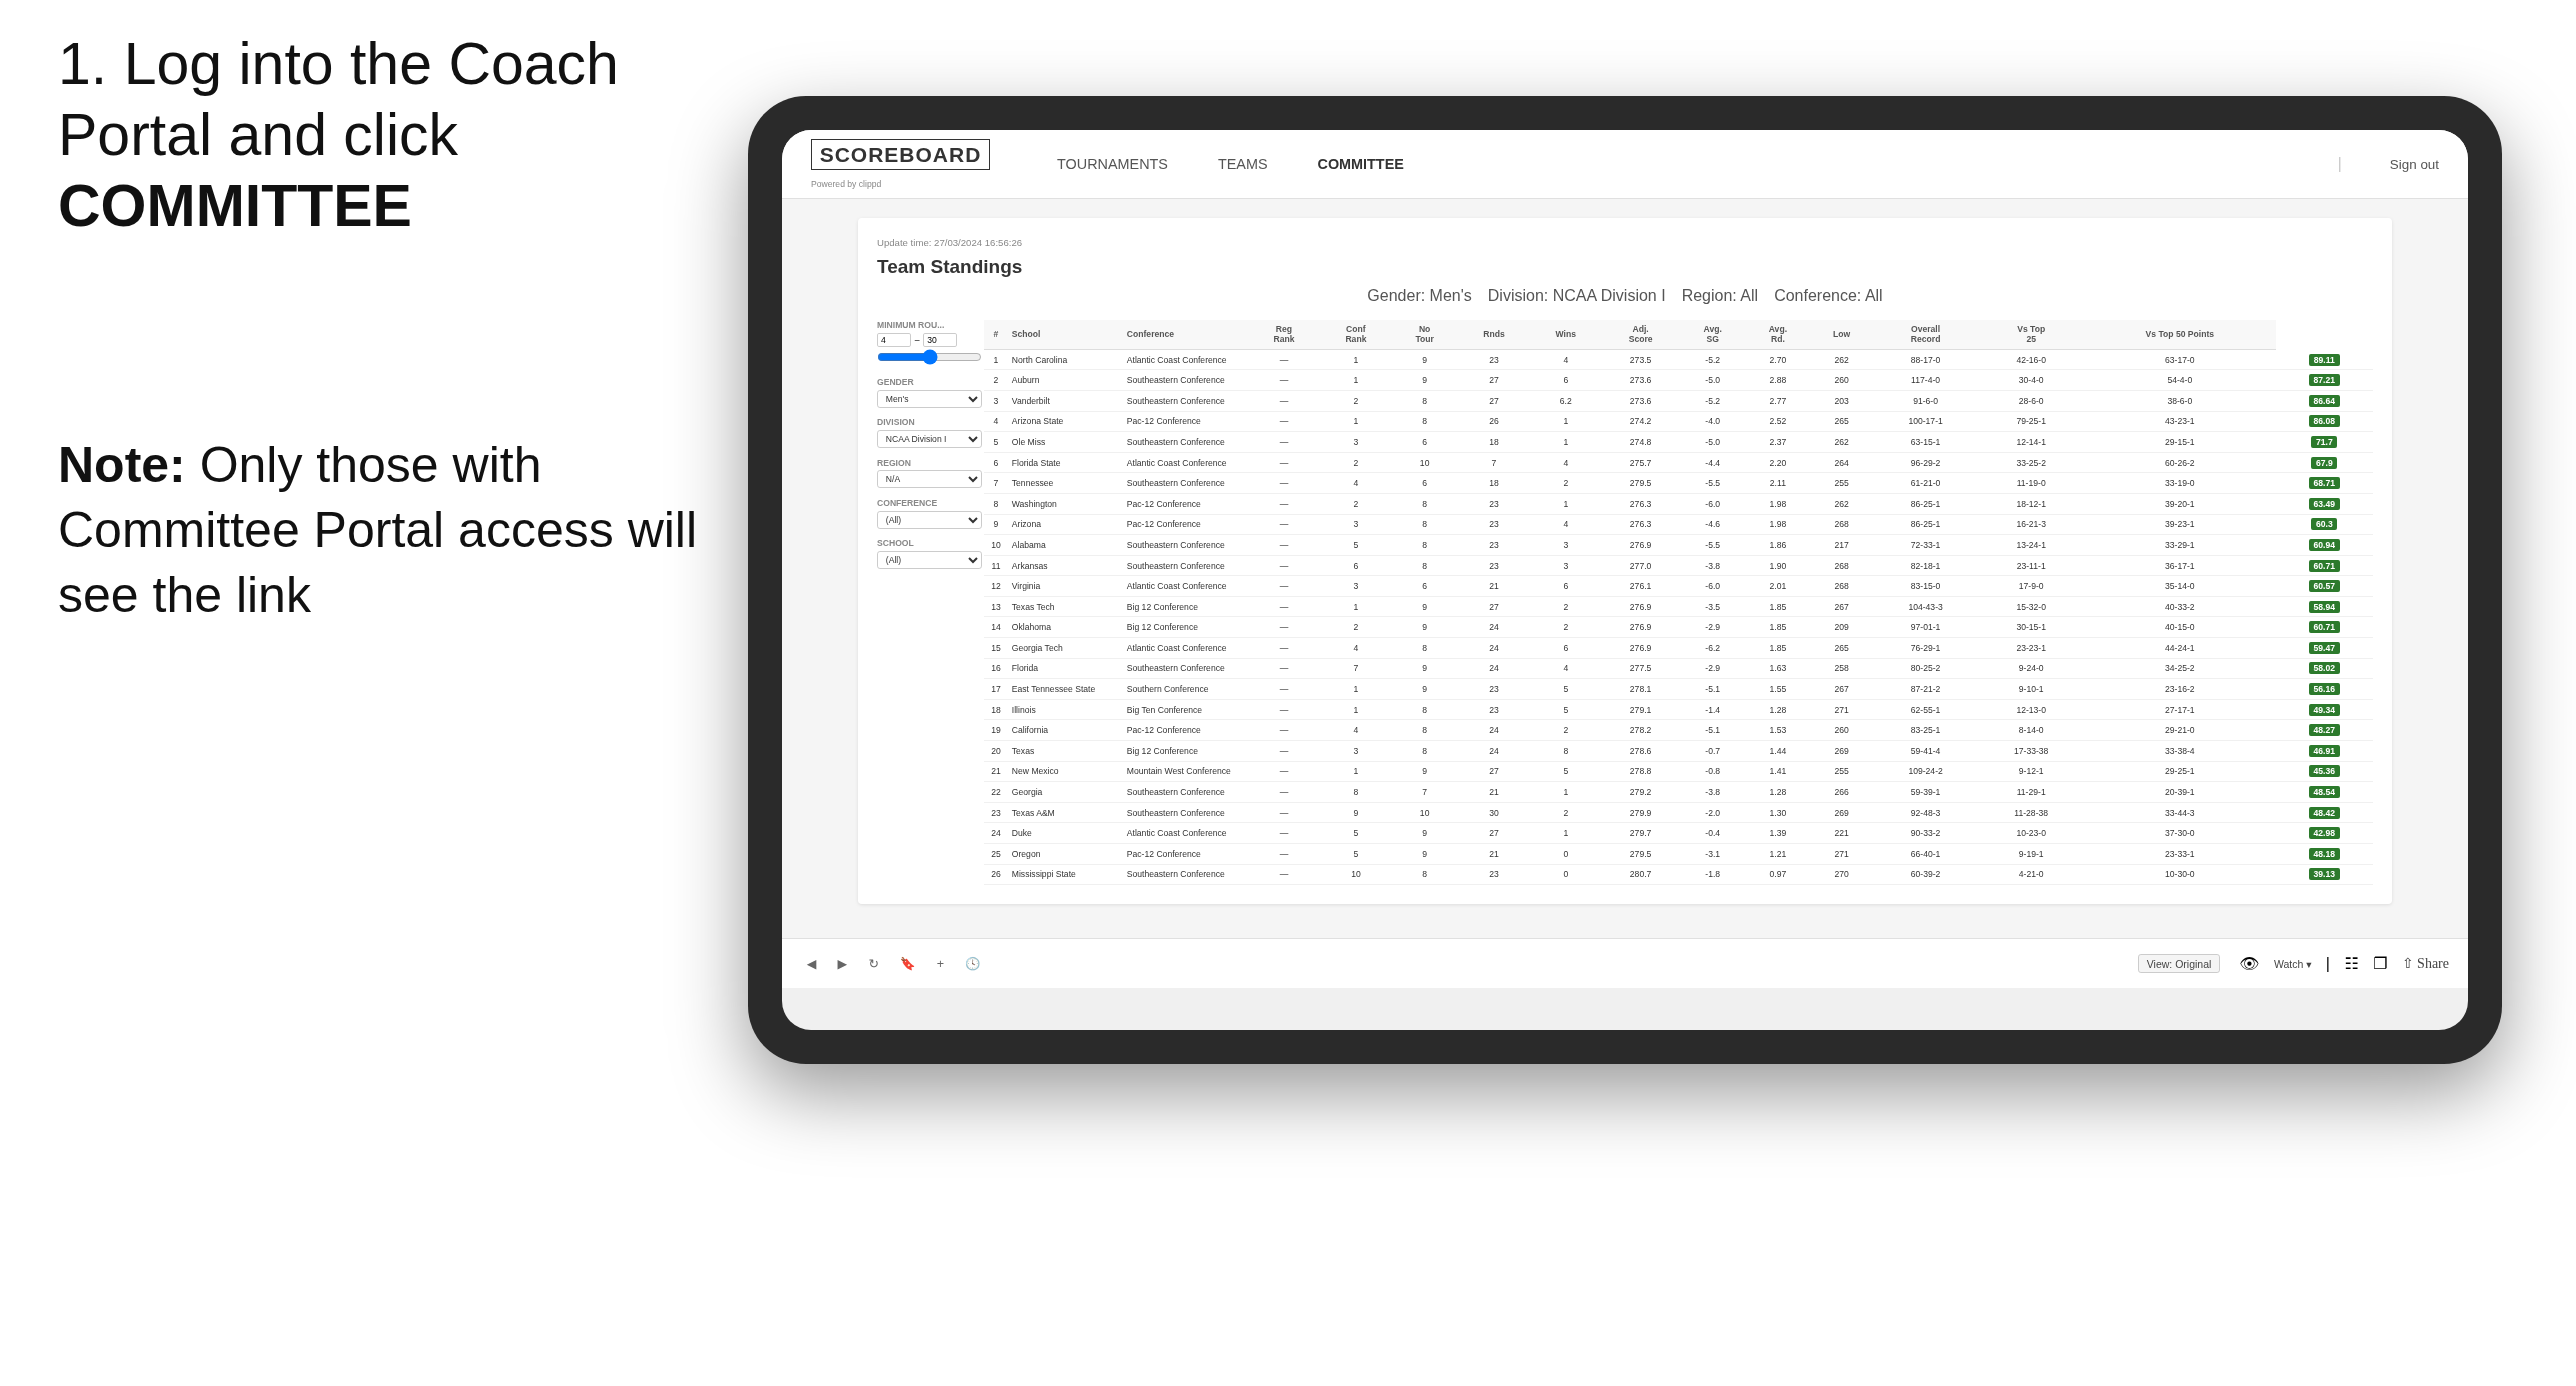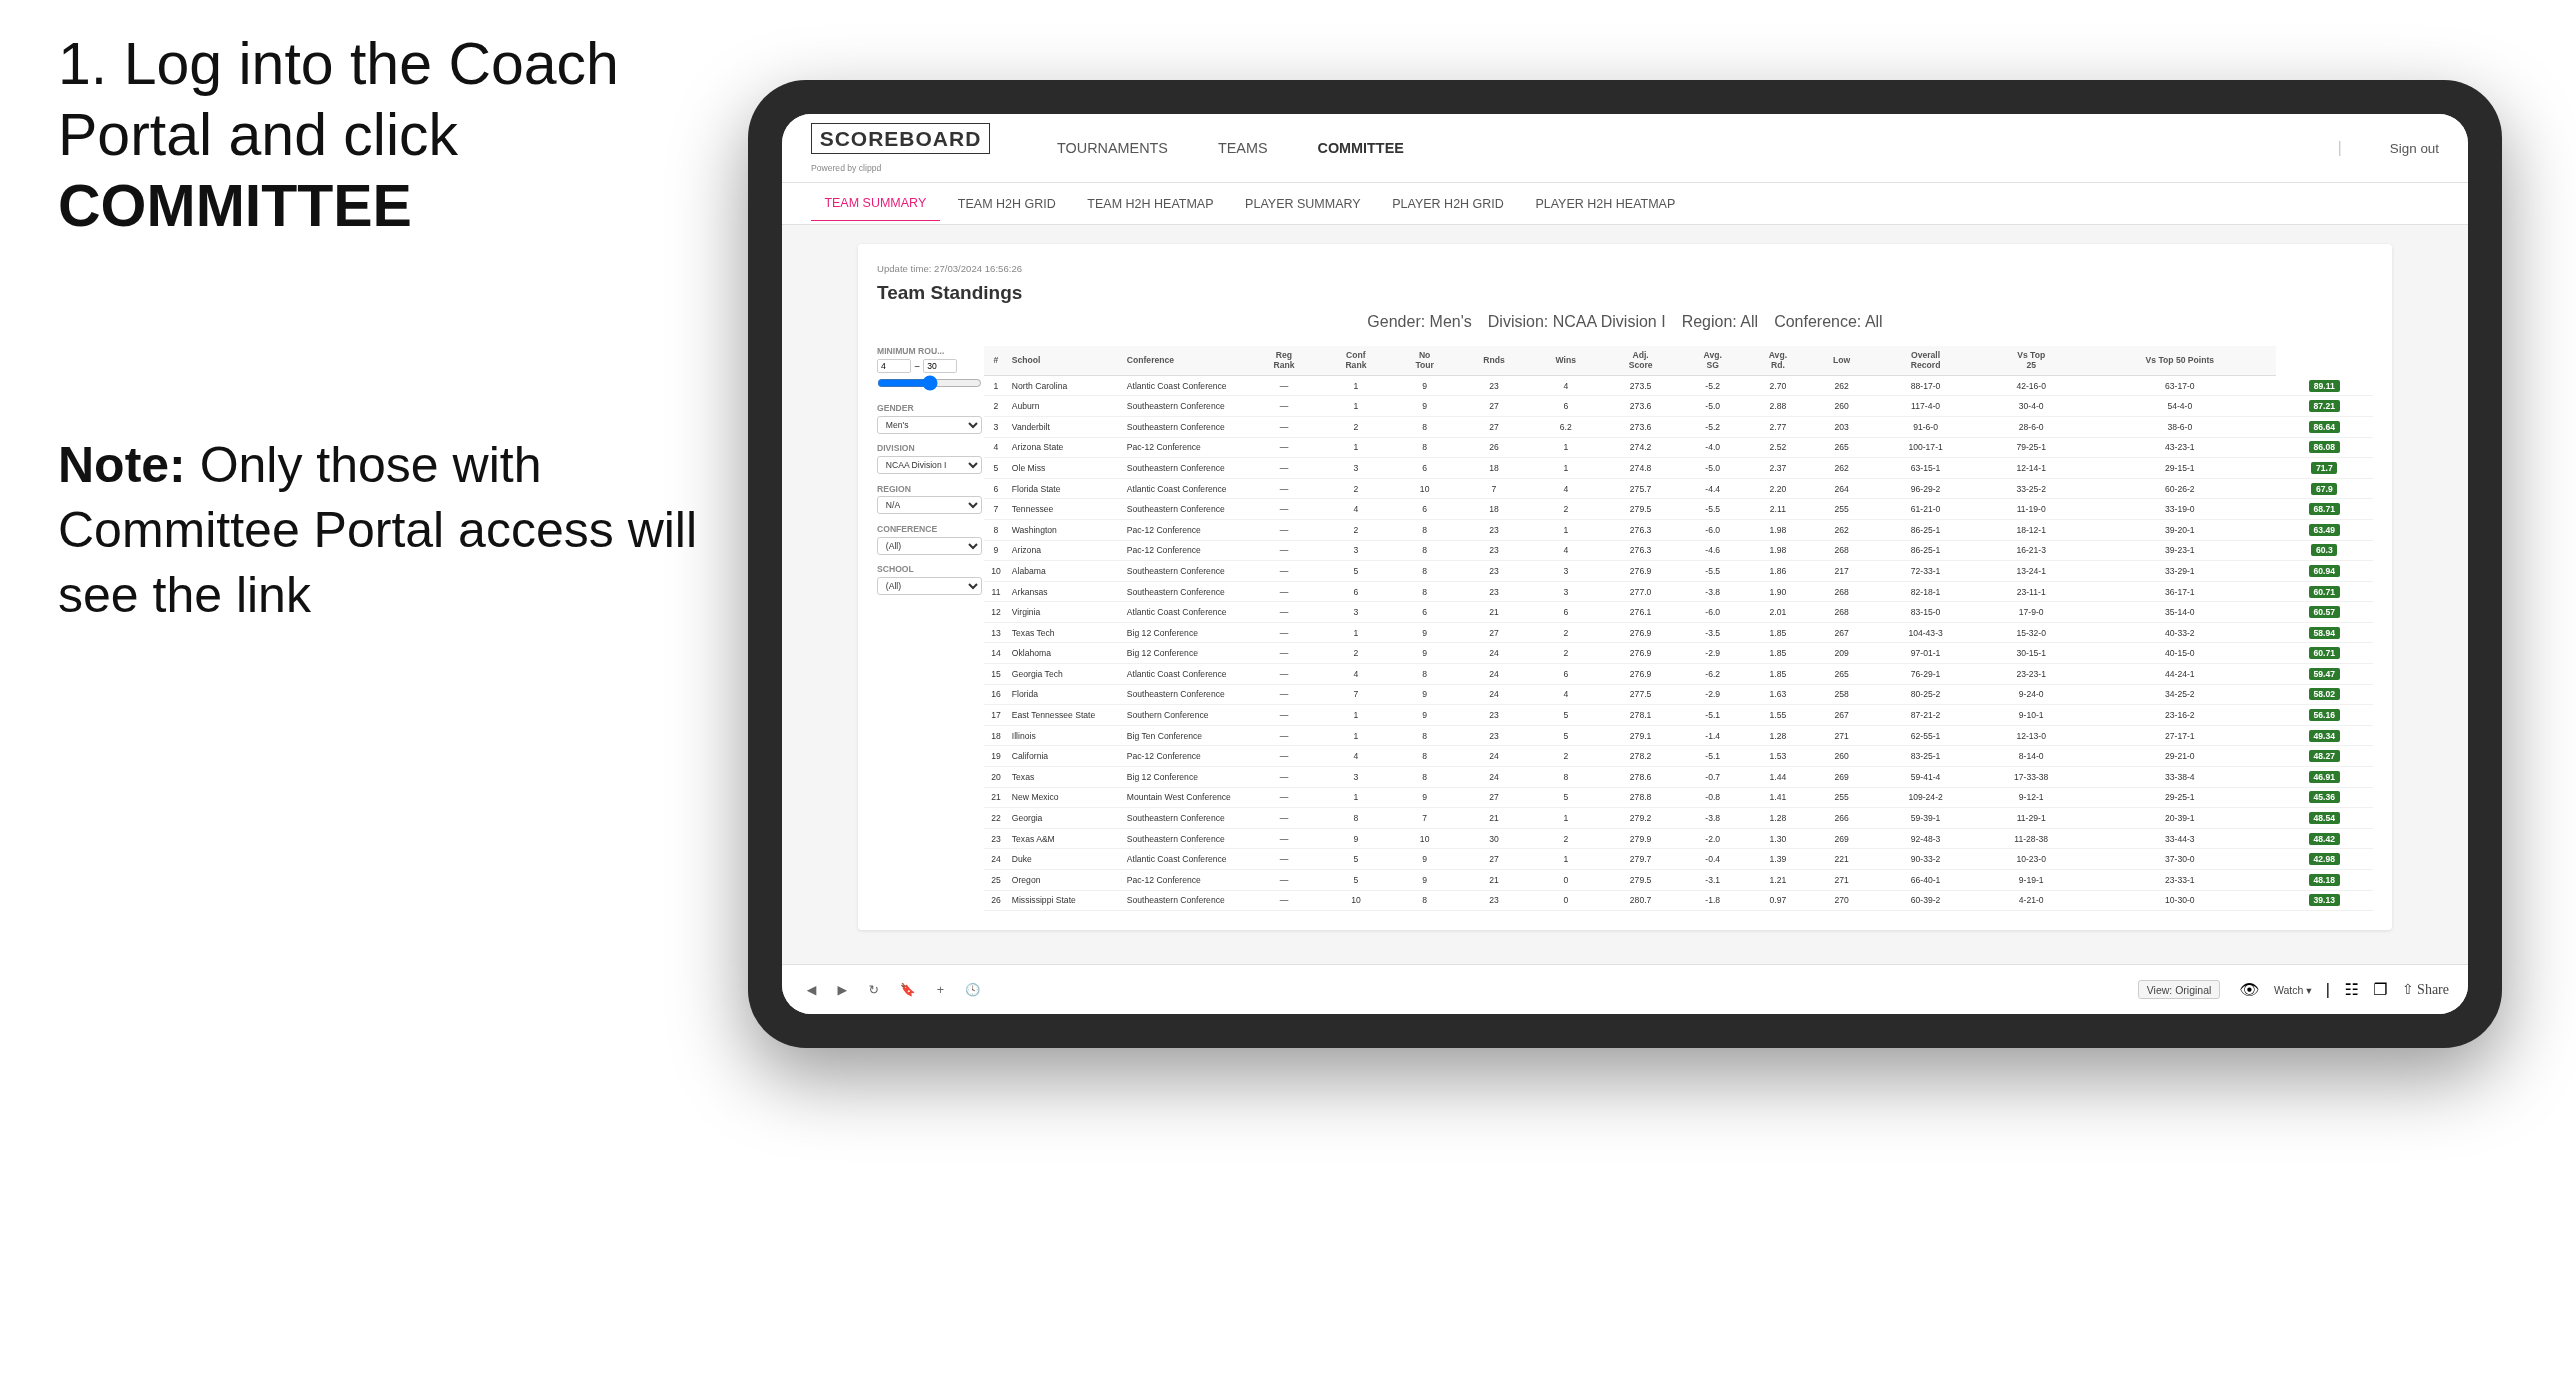--- a/index.html
+++ b/index.html
@@ -55,21 +55,21 @@
     }
 
     .arrow-svg {
       width: 100%;
       height: 100%;
     }
 
     
     .tablet {
       position: absolute;
-      top: 80px;
+      top: 96px;
       left: 748px;
       width: 1754px;
       height: 968px;
       background: #2a2a2a;
       border-radius: 58px;
       box-shadow: 0 29px 77px rgba(0,0,0,0.4);
       padding: 34px;
     }
 
     .tablet-screen {
@@ -391,28 +391,20 @@
       </div>
       <div class="nav-items">
         <span class="nav-item">TOURNAMENTS</span>
         <span class="nav-item">TEAMS</span>
         <span class="nav-item committee-nav">COMMITTEE</span>
       </div>
       <span class="separator">|</span>
       <span class="sign-out">Sign out</span>
     </div>
 
-    <div class="sub-nav">
-      <span class="sub-nav-item active">TEAM SUMMARY</span>
-      <span class="sub-nav-item">TEAM H2H GRID</span>
-      <span class="sub-nav-item">TEAM H2H HEATMAP</span>
-      <span class="sub-nav-item">PLAYER SUMMARY</span>
-      <span class="sub-nav-item">PLAYER H2H GRID</span>
-      <span class="sub-nav-item">PLAYER H2H HEATMAP</span>
-    </div>
 
     <div class="main-content">
       <div class="standings-container">
 
         <div class="standings-header">
           <div class="update-time">
             <span>Update time:</span>
             <span>27/03/2024 16:56:26</span>
           </div>
           <div class="standings-title">Team Standings</div>

